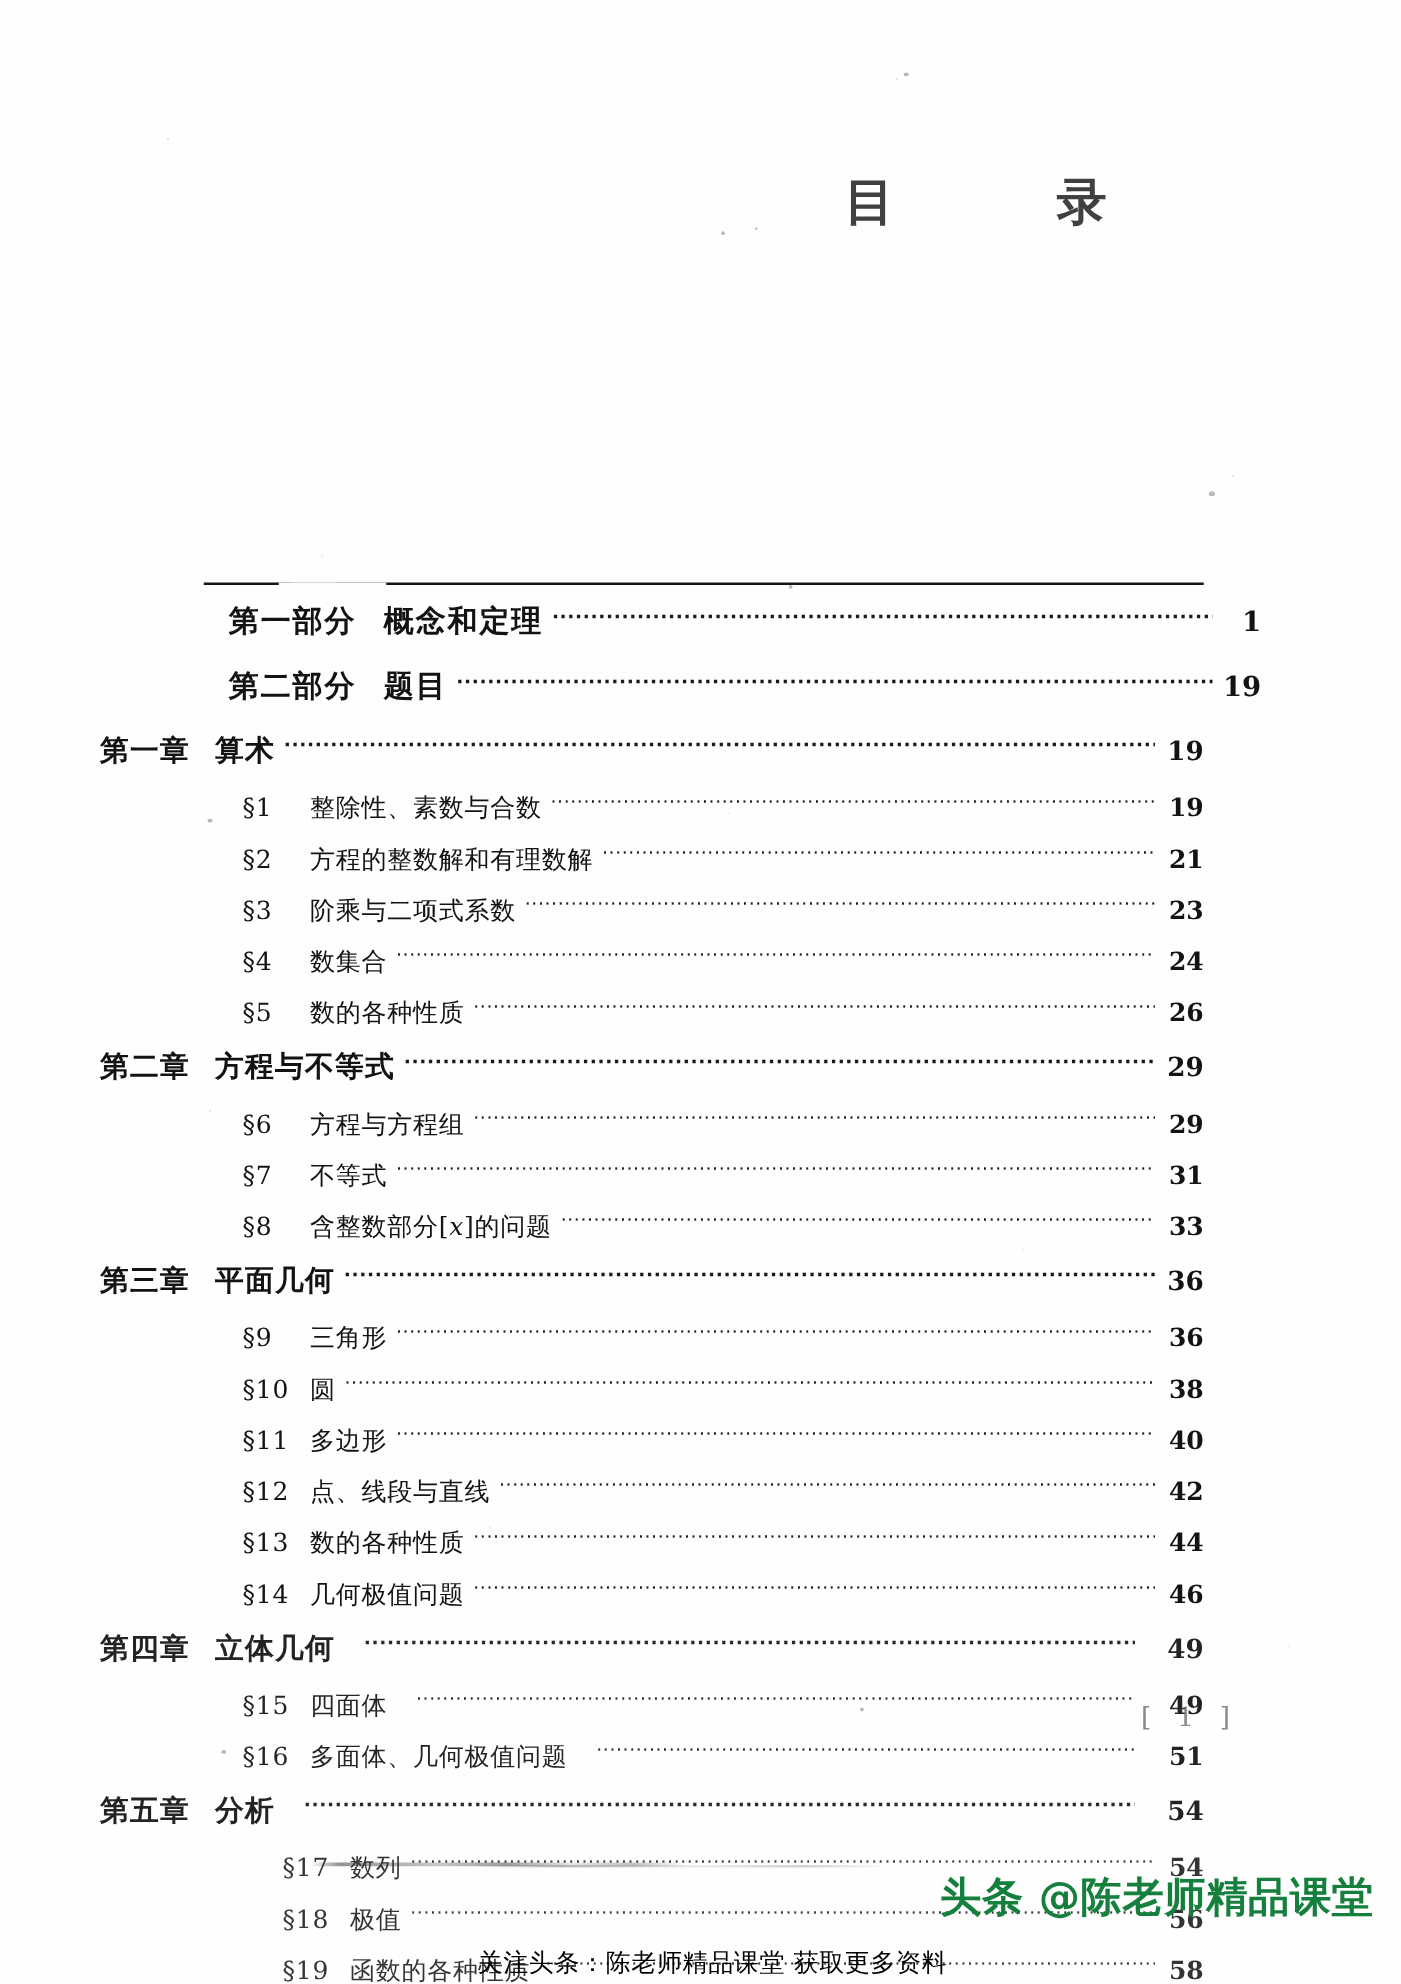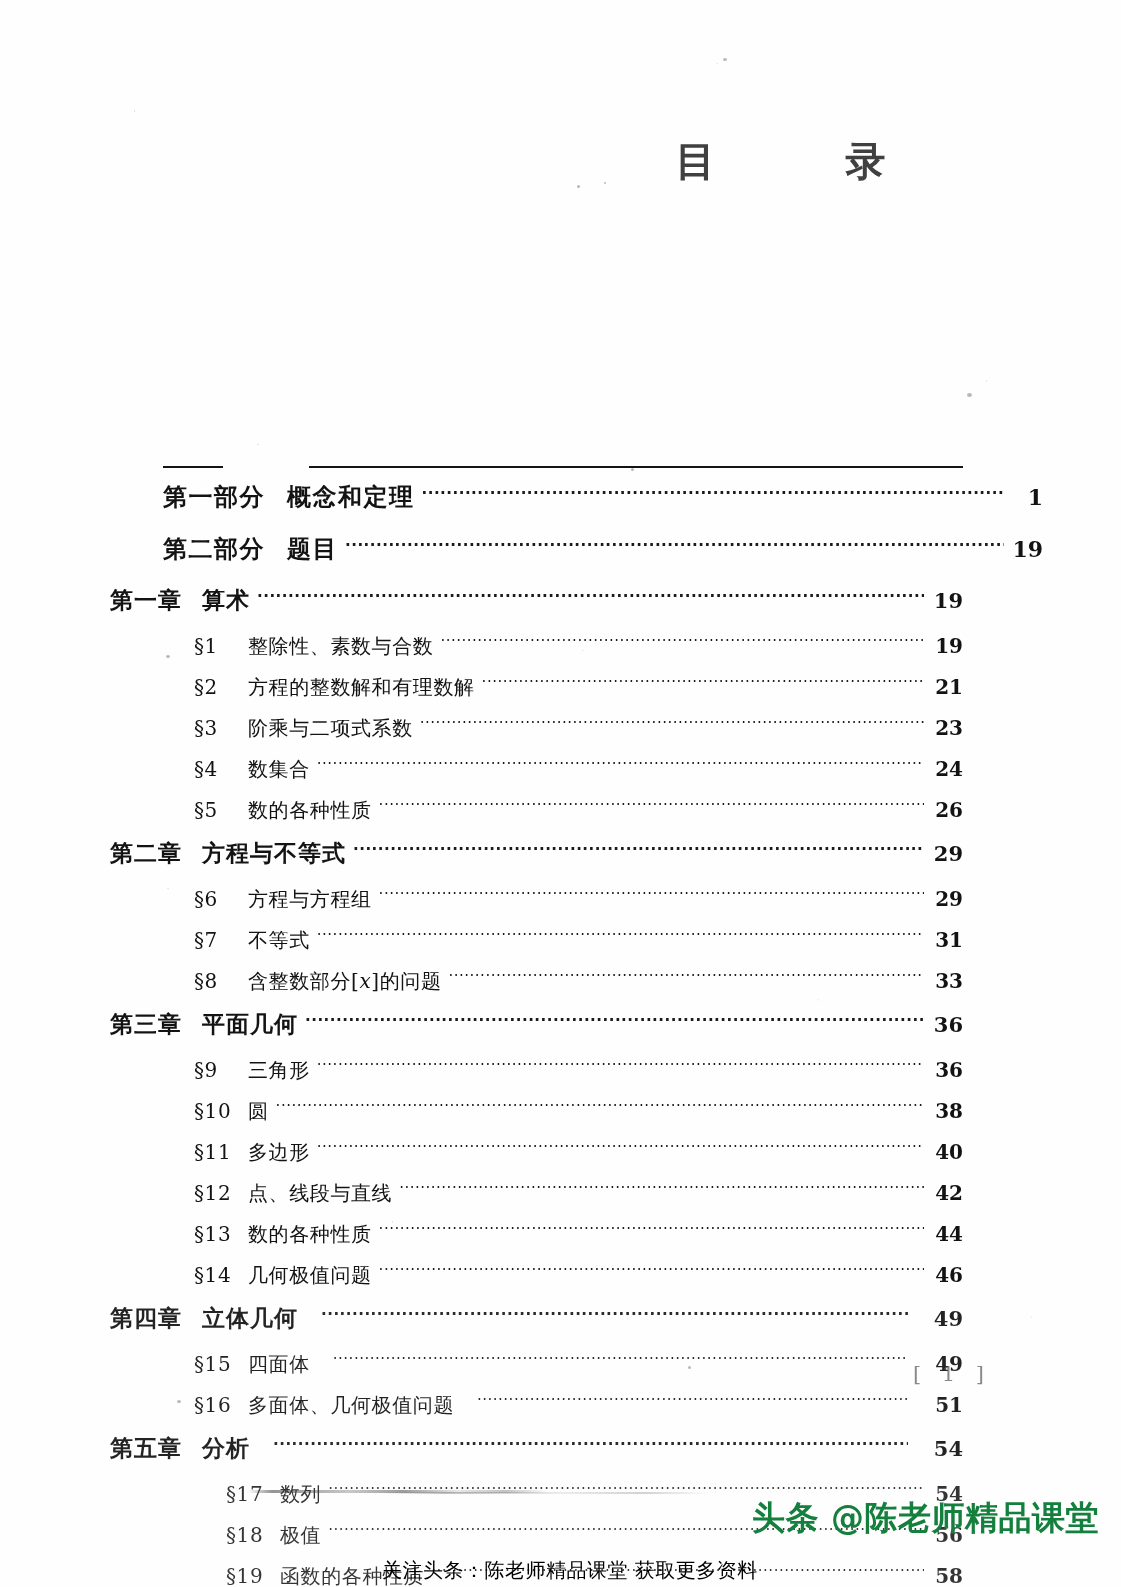--- a/index.html
+++ b/index.html
@@ -137,31 +137,32 @@
     flex: 0 0 auto;
     text-align: right;
     font-family: "DejaVu Serif", serif;
     font-weight: 700;
     font-size: 21px;
   }
 
   
   .lvl-part {
     padding-left: 163px;
-    padding-right: 78px;
+    padding-right: 112px;
     height: 52px;
     font-weight: 700;
+    margin-left: 20px;
   }
   .lvl-part .toc-label { font-size: 24px; letter-spacing: 1.5px; }
   .lvl-part .num { margin-right: 22px; }
   .lvl-part .pageno { font-size: 22px; }
 
   
   .lvl-chapter {
-    padding-left: 110px;
+    padding-left: 80px;
     padding-right: 158px;
     height: 48px;
     font-weight: 700;
   }
   .lvl-chapter .toc-label { font-size: 23px; letter-spacing: 1px; }
   .lvl-chapter .num { margin-right: 20px; }
 
   
   .lvl-section {
     padding-left: 194px;

